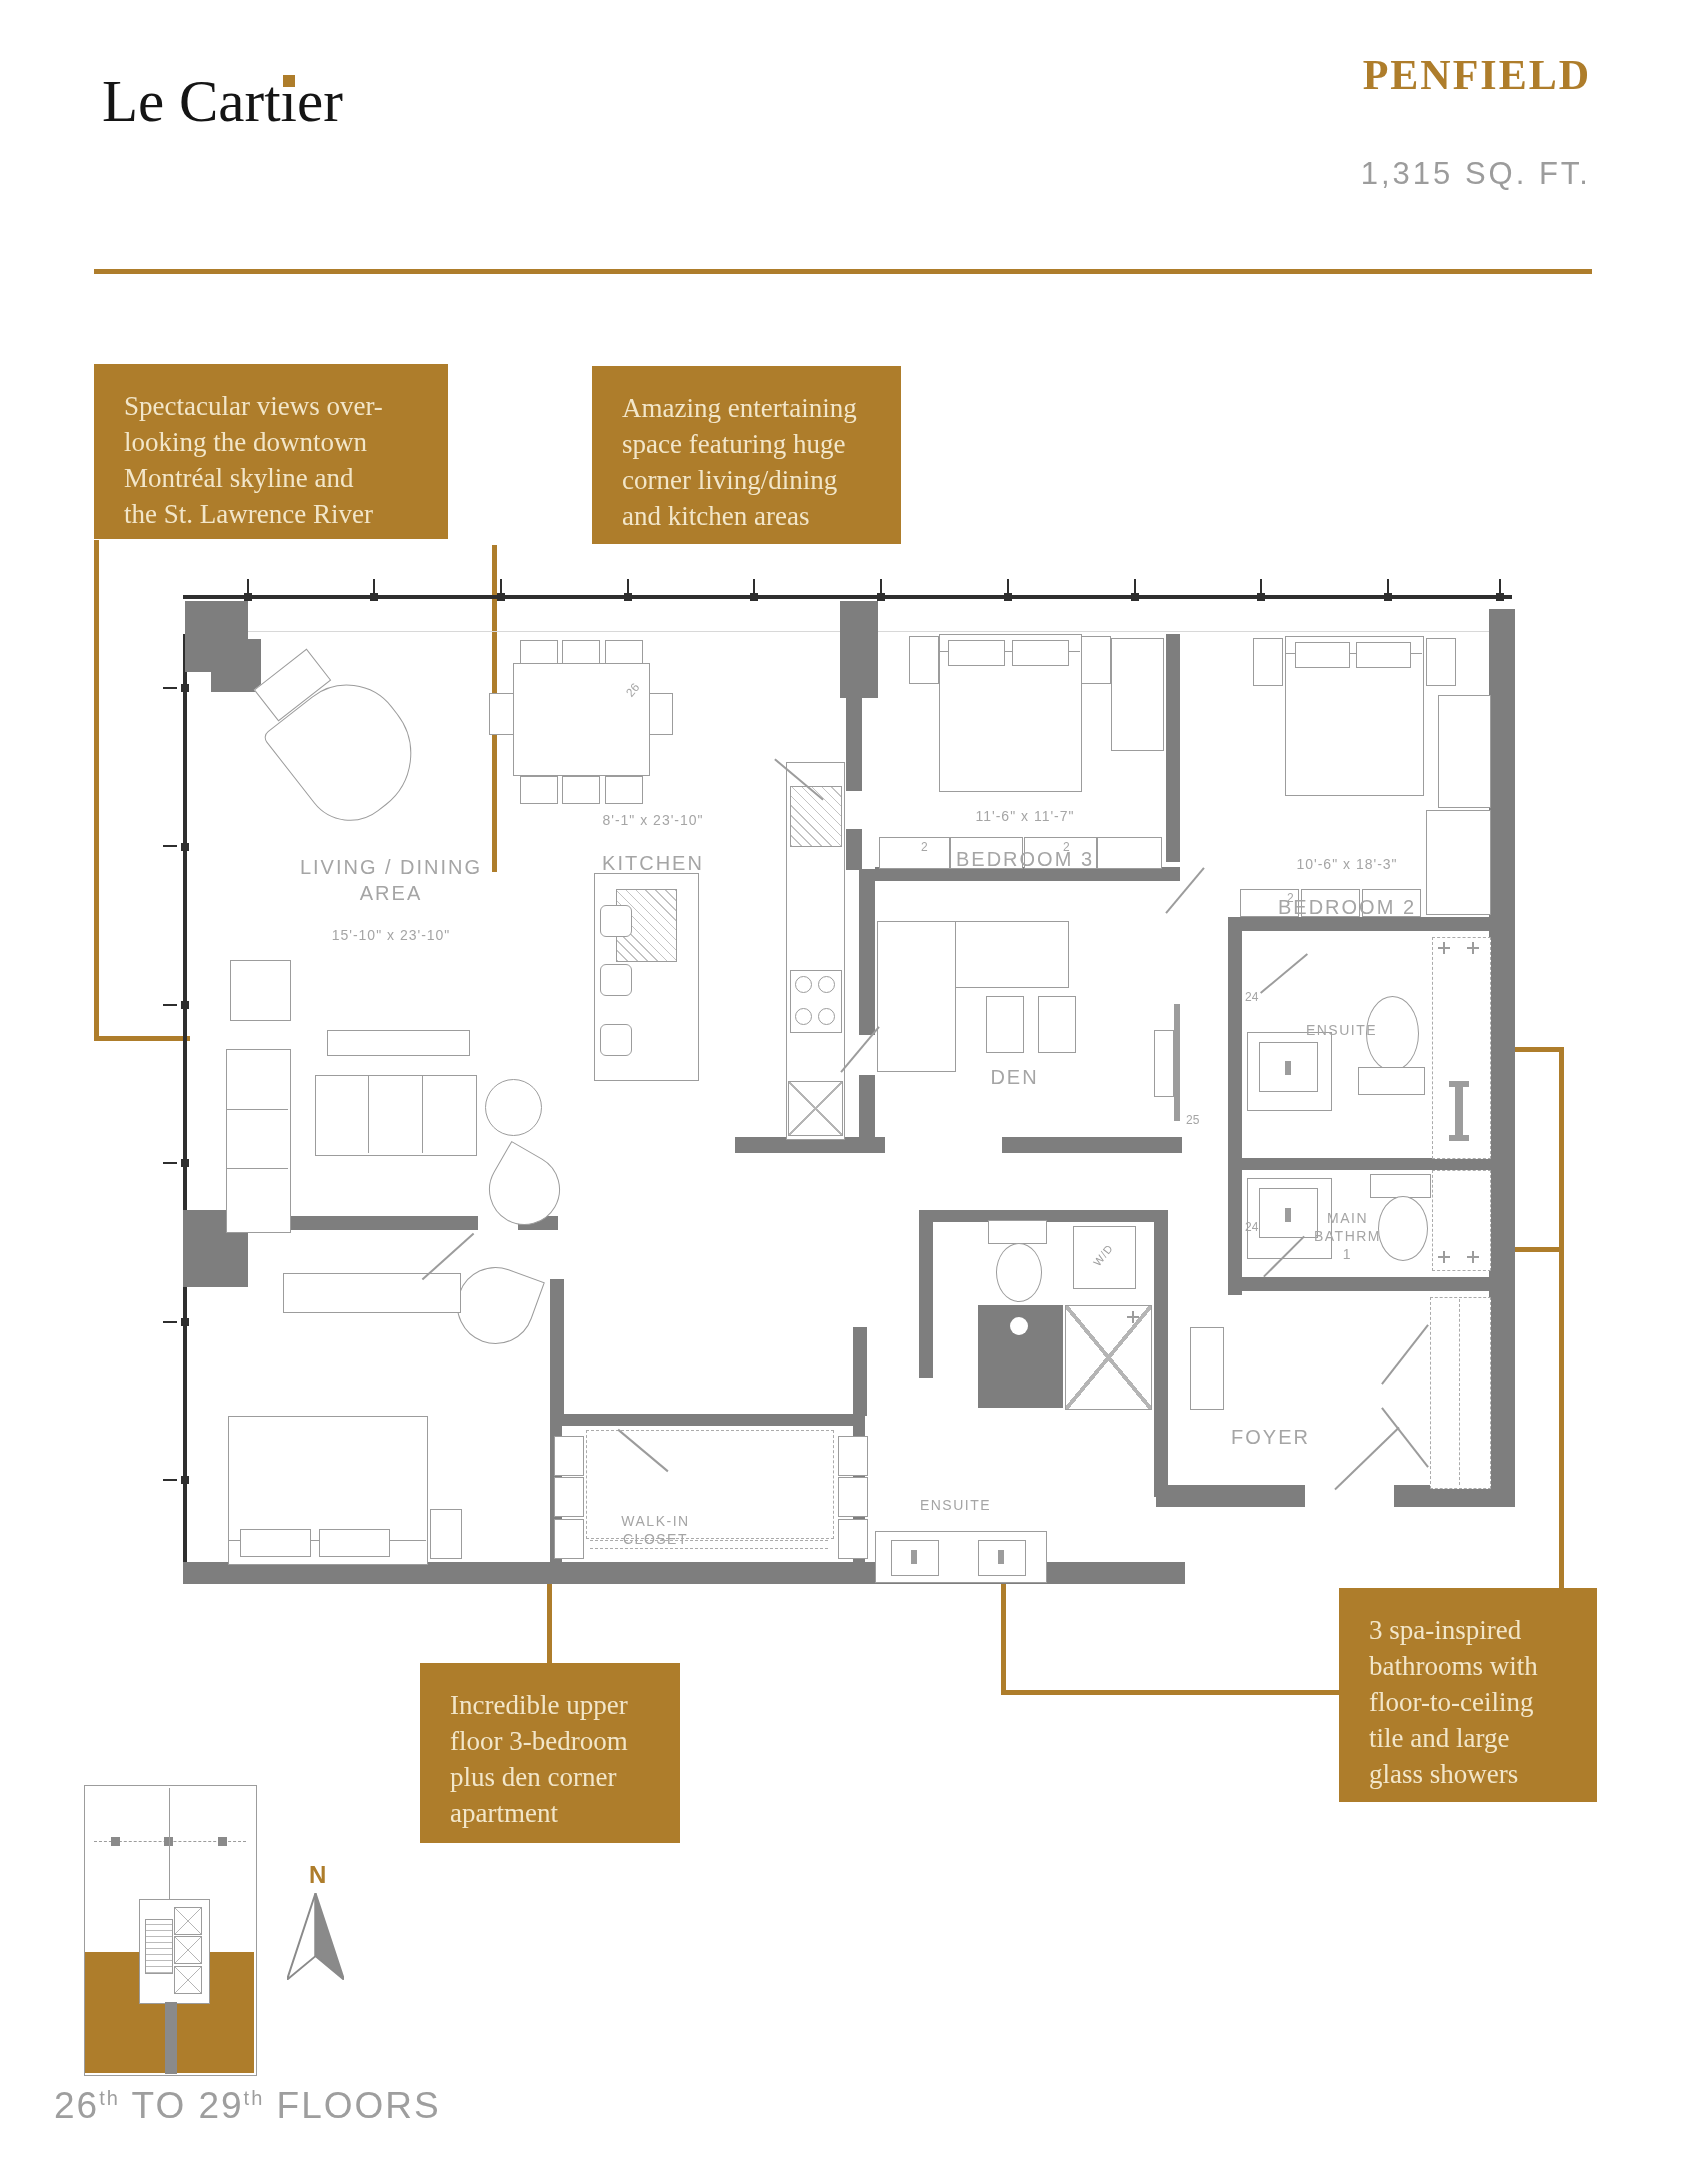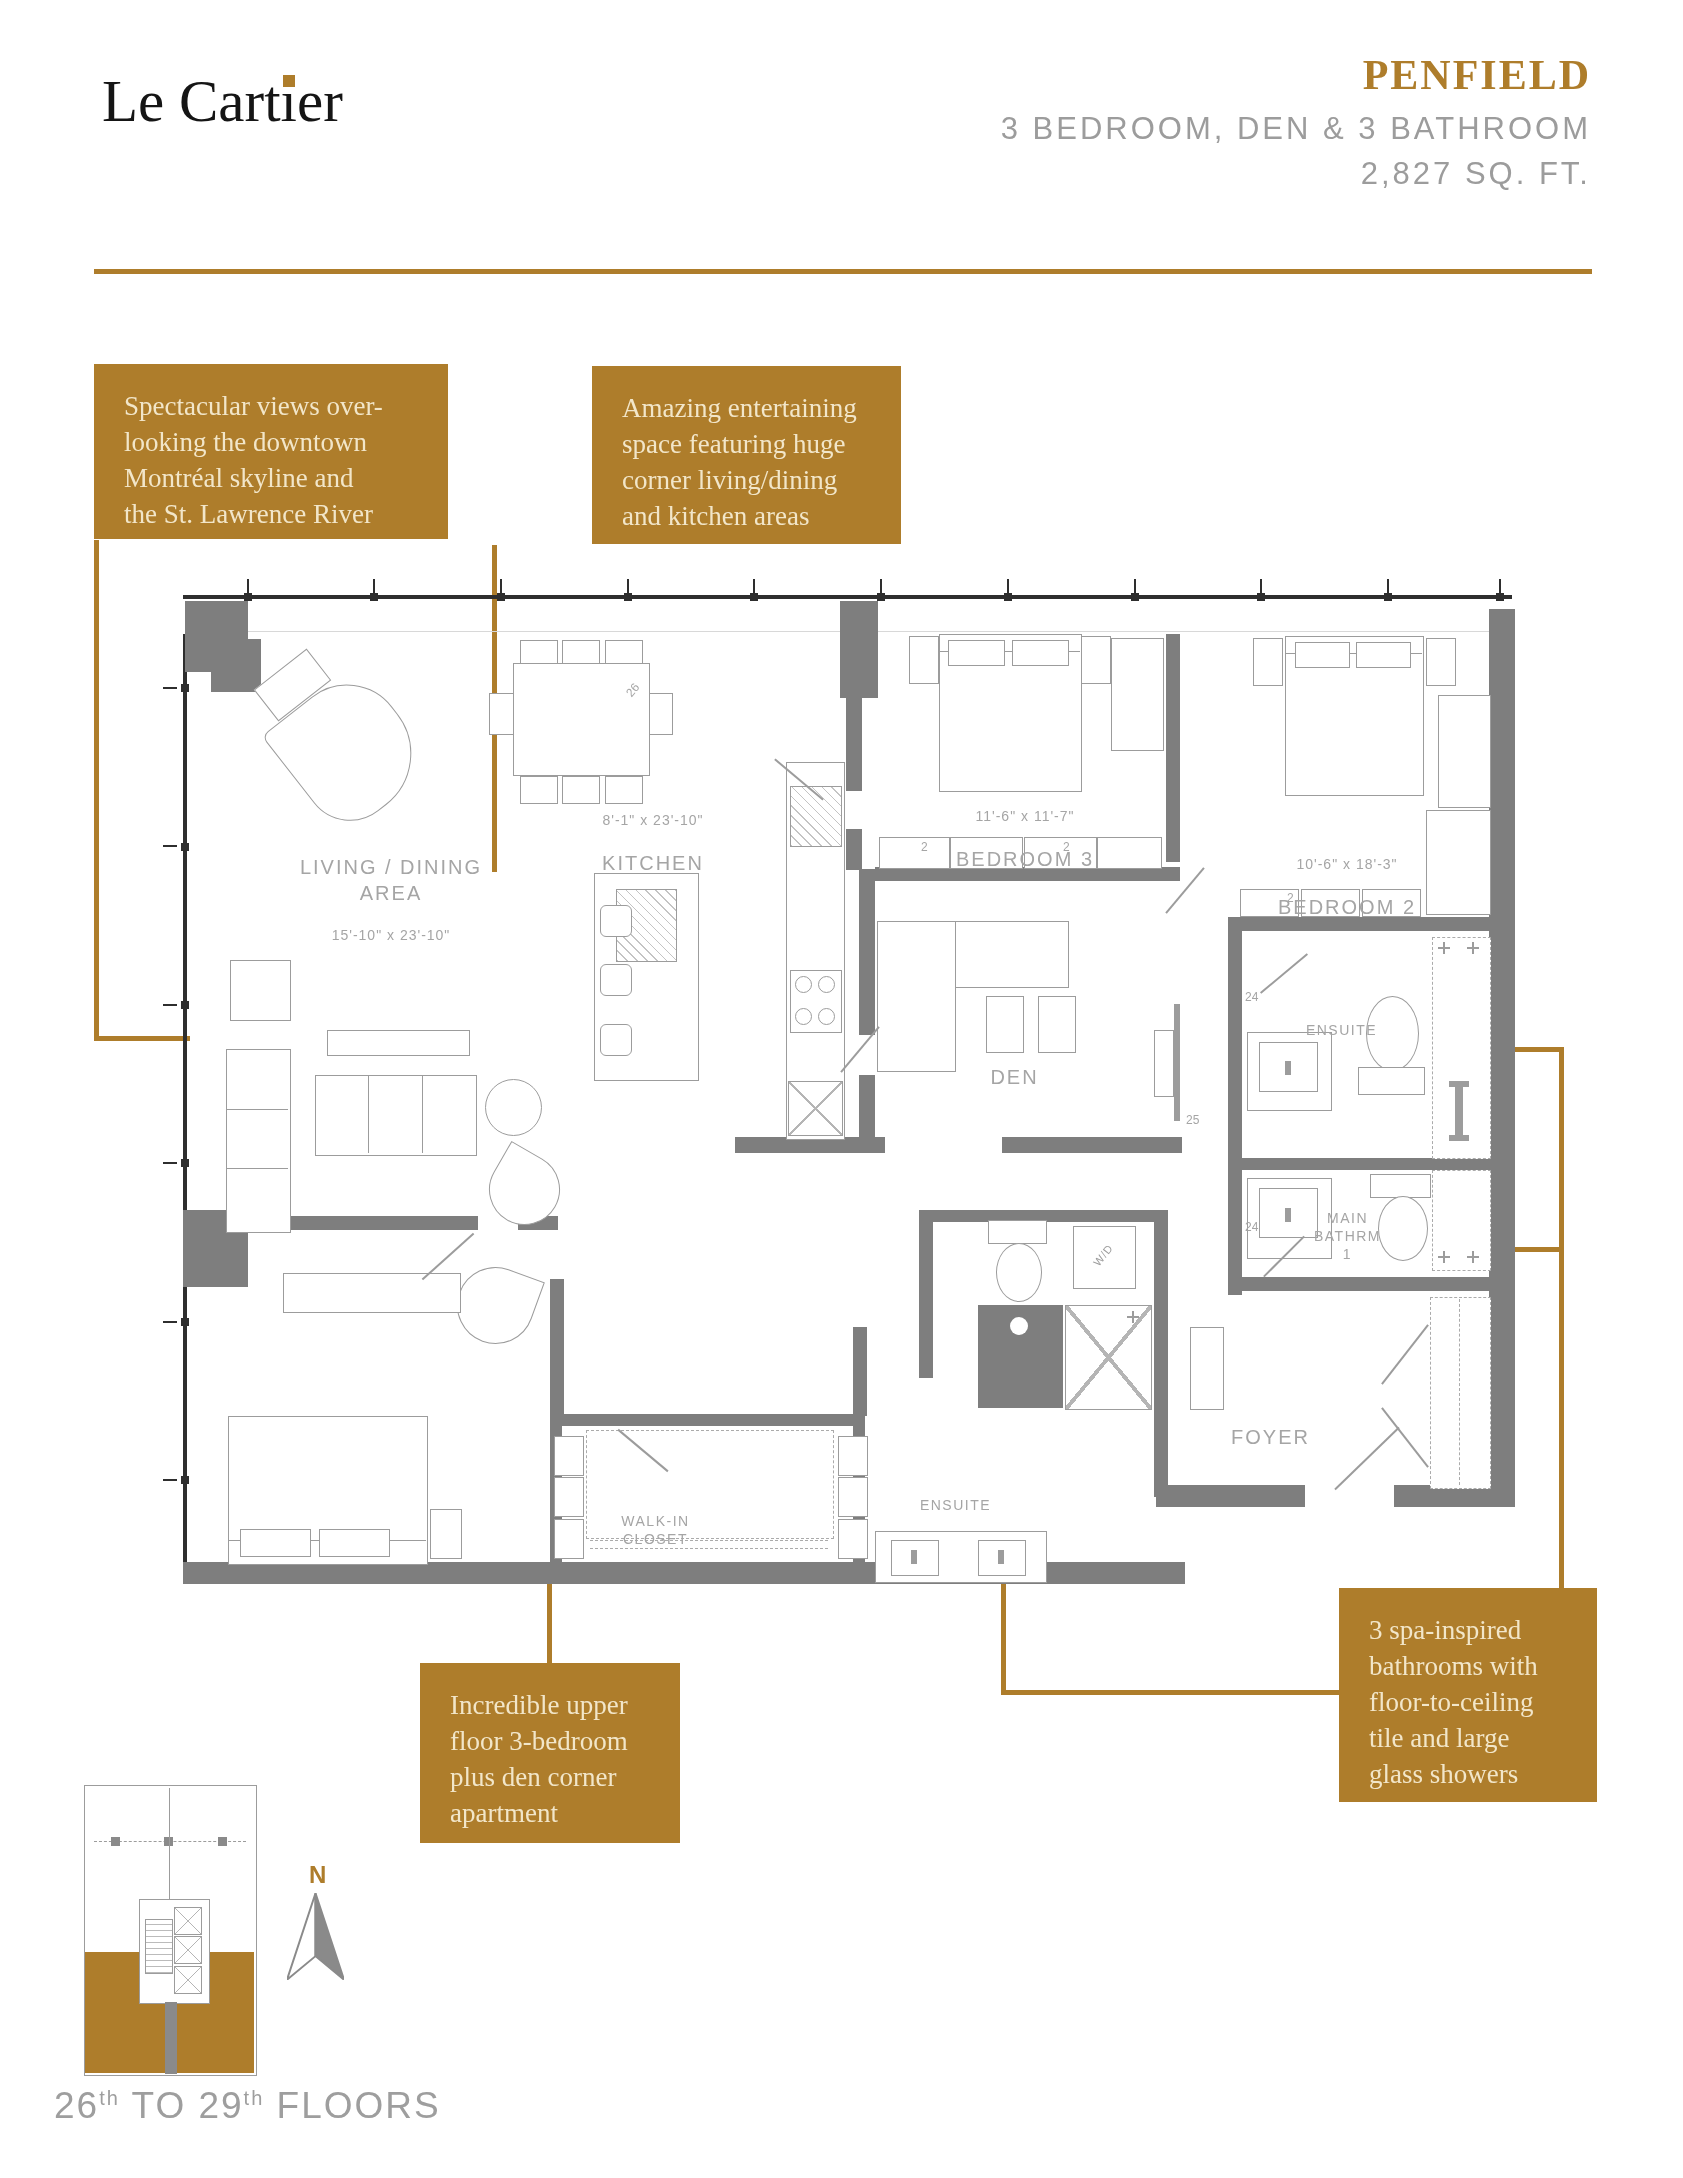--- a/index.html
+++ b/index.html
@@ -48,22 +48,21 @@
   .wd-txt{position:absolute;color:#9C9C9C;font-size:11px;transform:rotate(-52deg);letter-spacing:1px;}
 </style>
 </head>
 <body>
 
 <div id="page">
 
   <div class="logo"><span>Le Cart</span><span class="idot">ı</span><span>er</span></div>
 
   <div class="hdr-right penfield">PENFIELD</div>
-  <div class="hdr-right specline" style="top:111px;">3 BEDROOM, DEN &amp; 3 BATHROOM</div>
-  <div class="hdr-right specline" style="top:156px;">2,827 SQ. FT.</div>
+  <div class="hdr-right specline" style="top:156px;">1,315 SQ. FT.</div>
 
   <div class="conn" style="left:94px;top:269px;width:1498px;height:5px;"></div>
 
   <div class="callout" style="left:94px;top:364px;width:304px;height:150px;">Spectacular views over-
 looking the downtown
 Montréal skyline and
 the St. Lawrence River</div>
   <div class="callout" style="left:592px;top:366px;width:259px;height:153px;">Amazing entertaining
 space featuring huge
 corner living/dining

